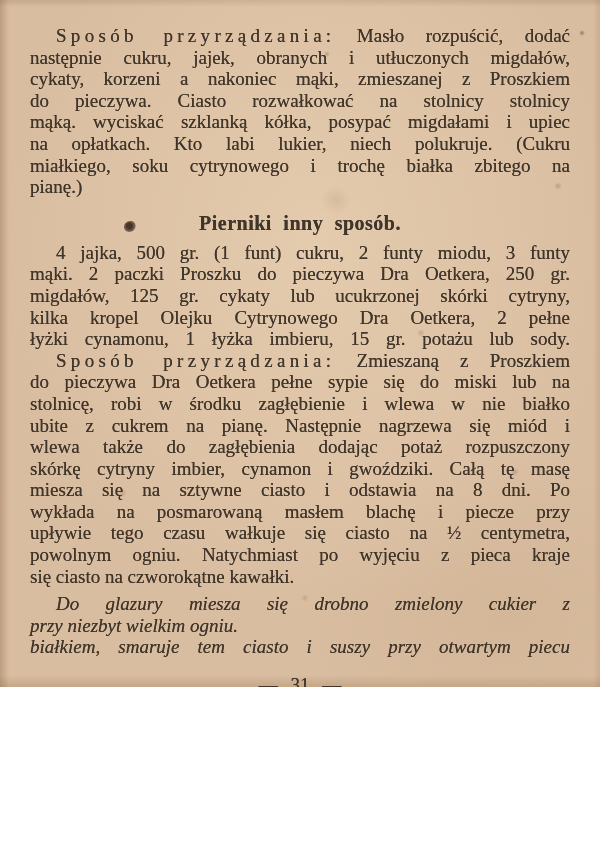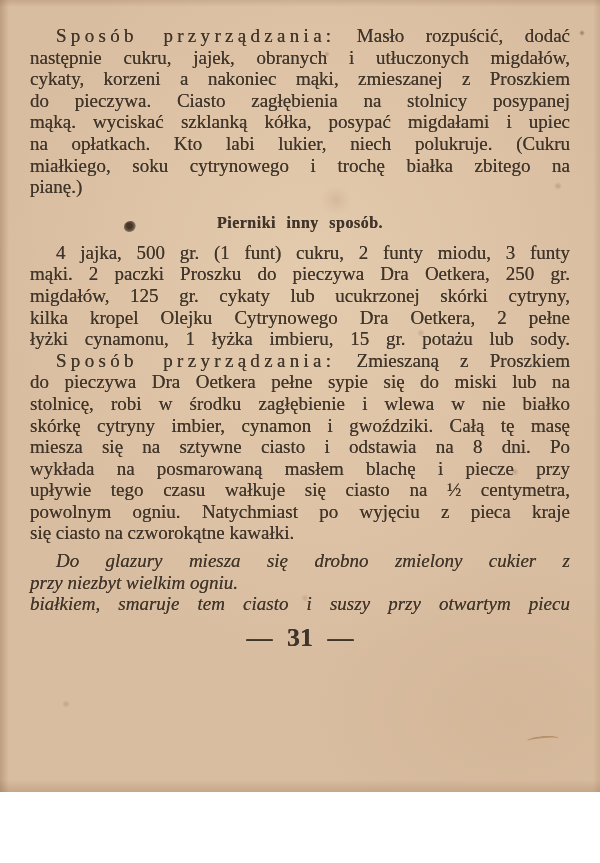--- a/index.html
+++ b/index.html
@@ -5,21 +5,21 @@
   html, body {
     margin: 0;
     padding: 0;
     width: 600px;
     height: 863px;
     font-family: "Liberation Serif", serif;
   }
   .page {
     position: relative;
     width: 600px;
-    height: 792px;
+    height: 687px;
     overflow: hidden;
     background:
       radial-gradient(ellipse 430px 520px at 52% 36%, rgba(238,215,186,.55), rgba(238,215,186,0) 72%),
       radial-gradient(ellipse 300px 220px at 85% 90%, rgba(200,168,136,.30), rgba(200,168,136,0) 70%),
       linear-gradient(90deg, rgba(122,84,54,.30), rgba(122,84,54,0) 9px),
       linear-gradient(270deg, rgba(122,84,54,.16), rgba(122,84,54,0) 7px),
       linear-gradient(180deg, rgba(122,84,54,.20), rgba(122,84,54,0) 7px),
       linear-gradient(0deg, rgba(122,84,54,.22), rgba(122,84,54,0) 12px),
       #d9bda0;
   }
@@ -54,37 +54,36 @@
     font-size: 19px;
     line-height: 21.6px;
     text-align: justify;
     text-align-last: justify;
     white-space: normal;
   }
   .line.indent { text-indent: 26px; }
   .line.last { text-align-last: left; }
   .spaced { letter-spacing: 4.3px; }
   .heading {
-    font-size: 16px;
+    font-size: 20px;
     line-height: 24px;
     font-weight: 700;
     text-align: center;
     word-spacing: 6px;
     letter-spacing: .5px;
   }
   .para-a { padding-top: 25px; }
   .heading-1 { margin: 13px 0 7px 0; }
   .heading-2 { margin: 22px 0 9px 0; }
   .para-d { margin-top: 6px; font-style: italic; }
   .page-number {
-    margin-top: 8px;
-    font-size: 26px;
+    margin-top: 16px;
+    font-size: 19px;
     text-align: center;
     word-spacing: 8px;
-    font-weight: bold;
   }
   .ink-blot {
     position: absolute;
     left: 124px;
     top: 221px;
     width: 12px;
     height: 11px;
     border-radius: 55% 45% 60% 40%;
     background: radial-gradient(circle at 45% 45%, #473527 0 30%, rgba(71,53,39,.65) 60%, rgba(71,53,39,0) 78%);
   }
@@ -108,21 +107,21 @@
 
   <div class="text-column">
 
     <div class="para-a">
       <div class="line indent">
         <span class="spaced">Sposób przyrządzania:</span>
         <span>Masło rozpuścić, dodać</span>
       </div>
       <div class="line">następnie cukru, jajek, obranych i utłuczonych migdałów,</div>
       <div class="line">cykaty, korzeni a nakoniec mąki, zmieszanej z Proszkiem</div>
-      <div class="line">do pieczywa. Ciasto zagłębienia na stolnicy posypanej</div>
+      <div class="line">do pieczywa. Ciasto rozwałkować na stolnicy stolnicy</div>
       <div class="line">mąką. wyciskać szklanką kółka, posypać migdałami i upiec</div>
       <div class="line">na opłatkach. Kto labi lukier, niech polukruje. (Cukru</div>
       <div class="line">miałkiego, soku cytrynowego i trochę białka zbitego na</div>
       <div class="line last">pianę.)</div>
     </div>
 
     <div class="heading heading-1">Pierniki inny sposób.</div>
 
     <div>
       <div class="line indent">4 jajka, 500 gr. (1 funt) cukru, 2 funty miodu, 3 funty</div>
@@ -132,20 +131,22 @@
       <div class="line">łyżki cynamonu, 1 łyżka imbieru, 15 gr. potażu lub sody.</div>
     </div>
 
     <div>
       <div class="line indent">
         <span class="spaced">Sposób przyrządzania:</span>
         <span>Zmieszaną z Proszkiem</span>
       </div>
       <div class="line">do pieczywa Dra Oetkera pełne sypie się do miski lub na</div>
       <div class="line">stolnicę, robi w środku zagłębienie i wlewa w nie białko</div>
+      <div class="line">ubite z cukrem na pianę. Następnie nagrzewa się miód i</div>
+      <div class="line">wlewa także do zagłębienia dodając potaż rozpuszczony</div>
       <div class="line">skórkę cytryny imbier, cynamon i gwoździki. Całą tę masę</div>
       <div class="line">miesza się na sztywne ciasto i odstawia na 8 dni. Po</div>
       <div class="line">wykłada na posmarowaną masłem blachę i piecze przy</div>
       <div class="line">upływie tego czasu wałkuje się ciasto na ½ centymetra,</div>
       <div class="line">powolnym ogniu. Natychmiast po wyjęciu z pieca kraje</div>
       <div class="line last">się ciasto na czworokątne kawałki.</div>
     </div>
 
     <div class="para-d">
       <div class="line indent">Do glazury miesza się drobno zmielony cukier z</div>

